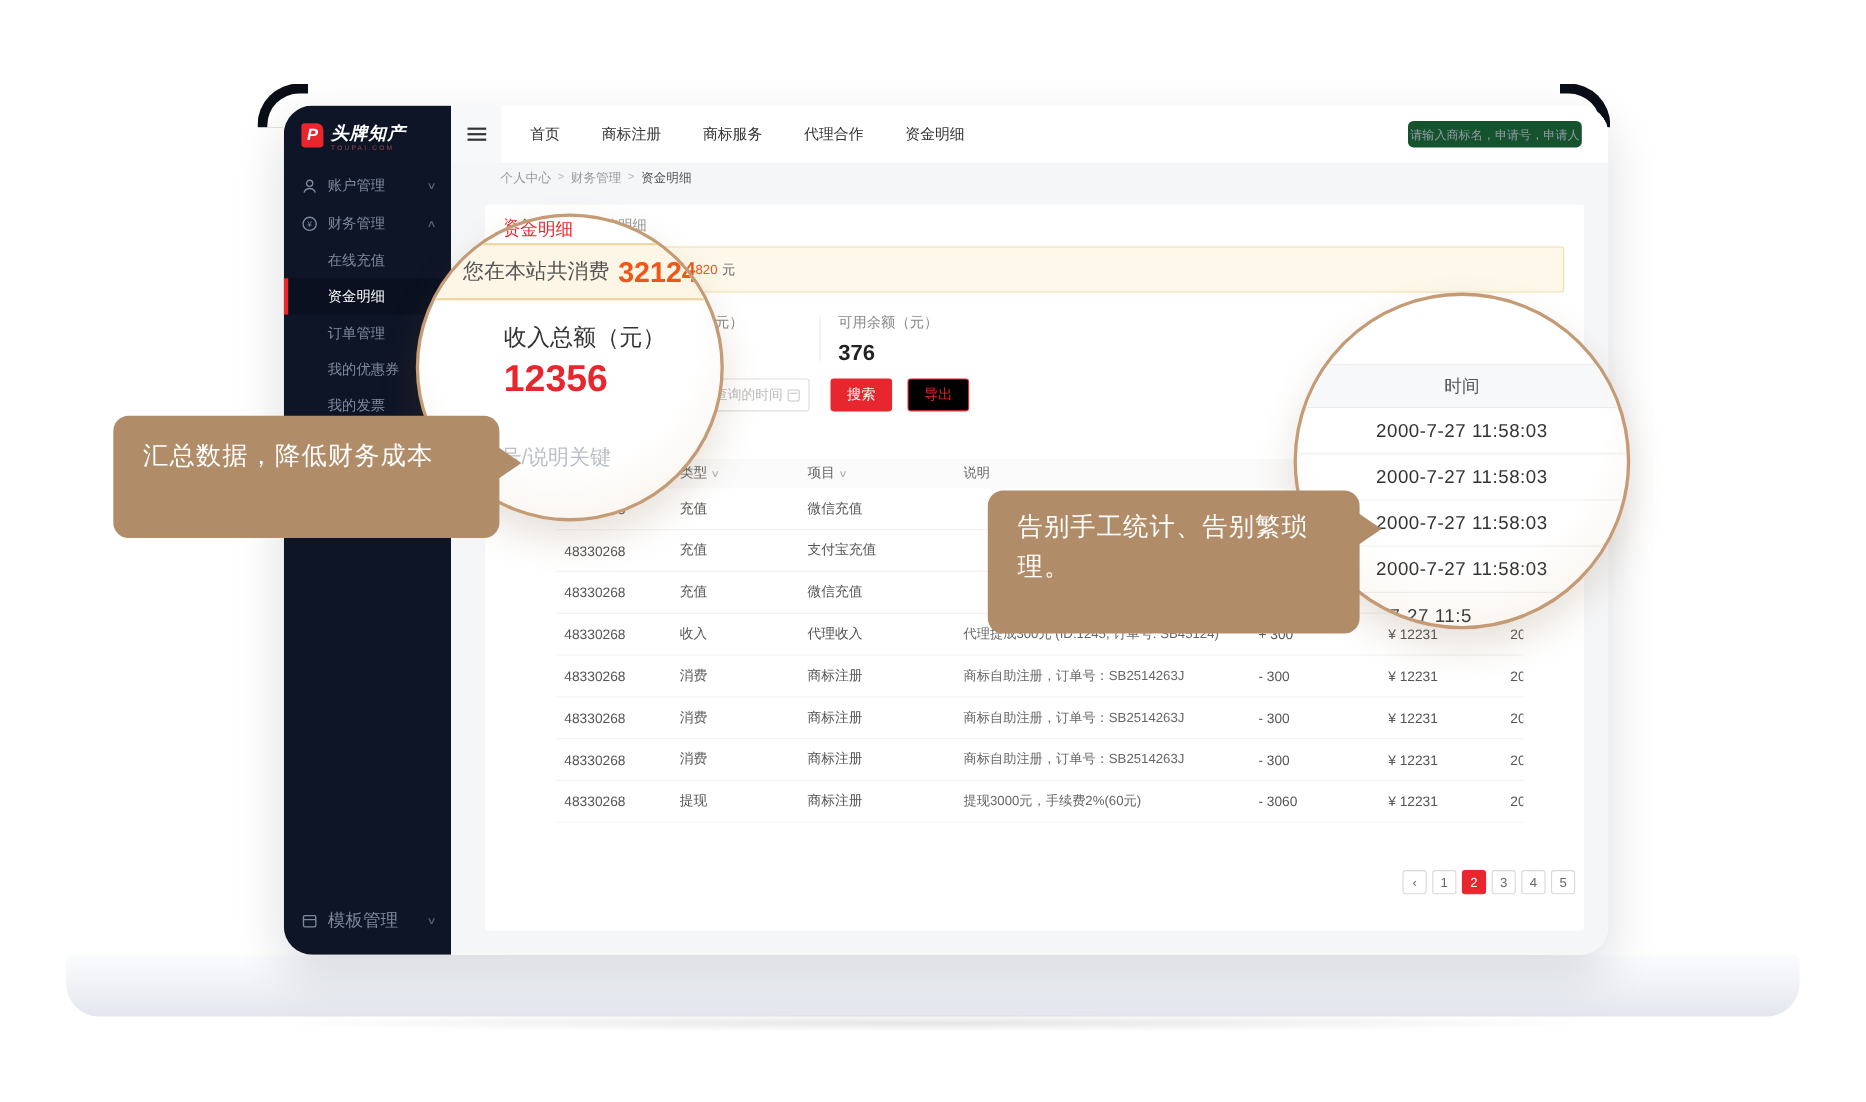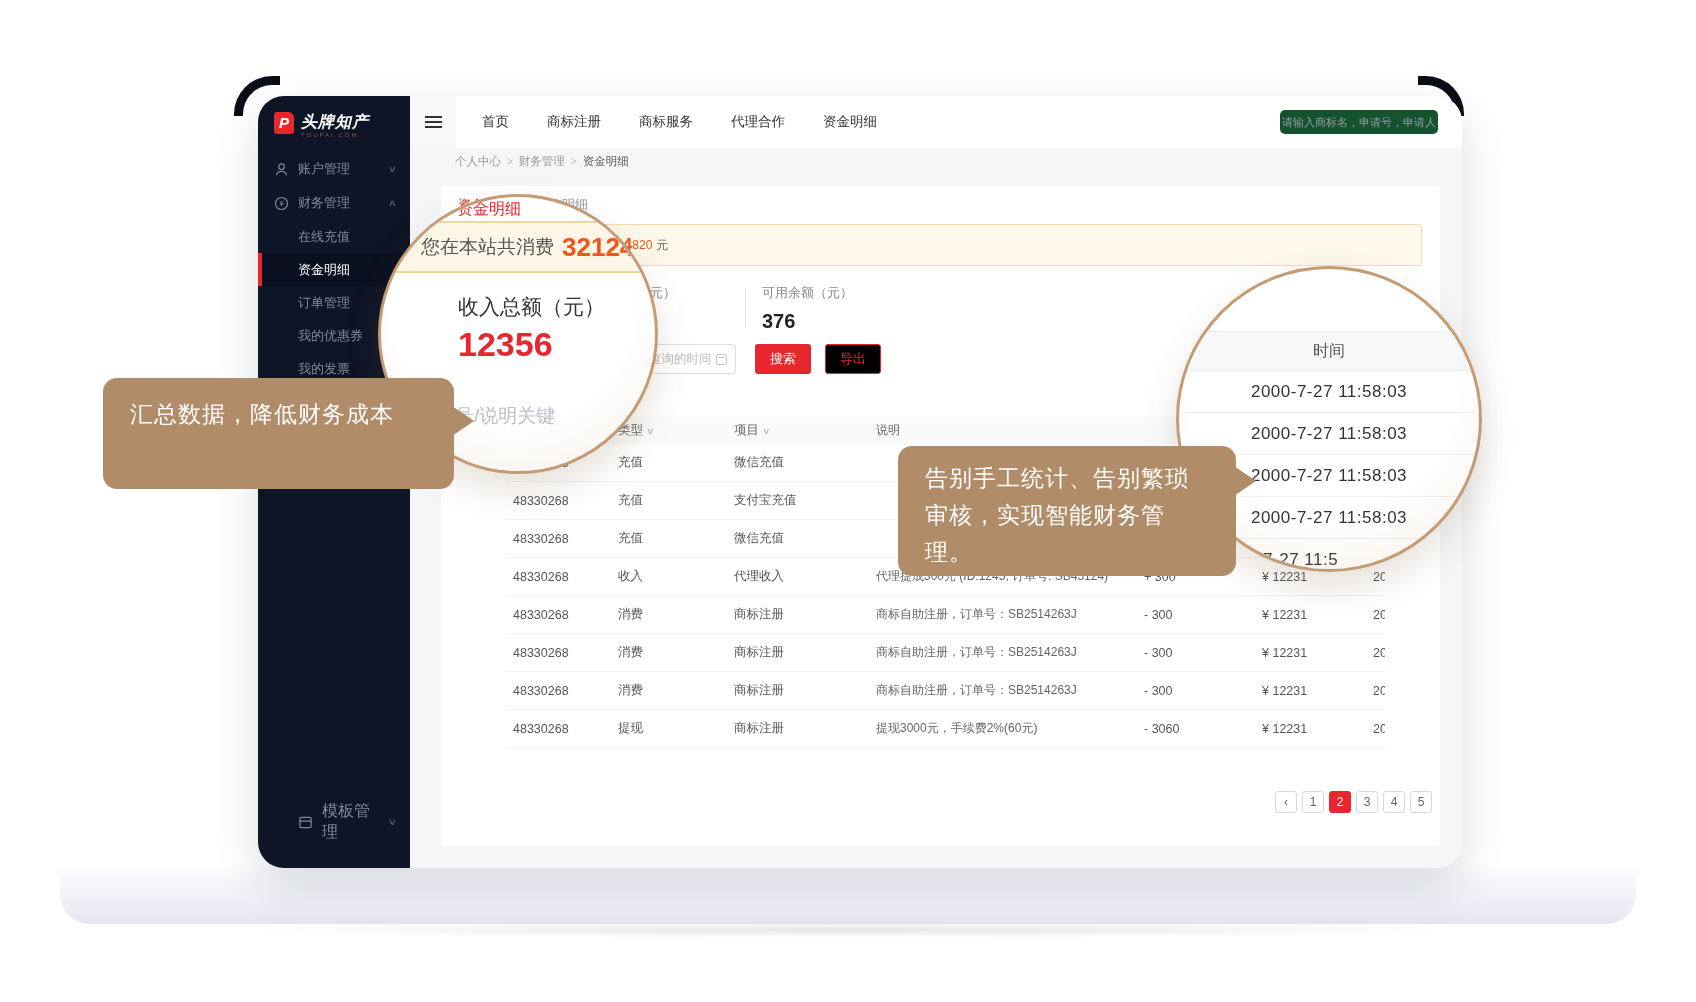--- a/index.html
+++ b/index.html
@@ -28,21 +28,21 @@
   .logo-sub { font-size:6px; color:#9b4a44; letter-spacing:2px; }
   .menu { margin-top:14px; font-size:13px; }
   .m-item { height:34px; display:flex; align-items:center; padding:0 14px 0 16px; gap:9px; cursor:pointer; }
   .m-item .lbl { flex:1; }
   .chev { font-size:9px; color:#5a6478; transform:scaleX(1.4); }
   .m-icon { width:15px; height:15px; flex:none; }
   .sub { font-size:13px; }
   .s-item { height:33px; line-height:33px; padding-left:40px; cursor:pointer; color:#7e899e; position:relative; }
   .s-item.active { background:#0a1020; color:#fff; }
   .s-item.active:before { content:""; position:absolute; left:0; top:0; width:4px; height:100%; background:#e8262d; }
-  .m-item.bottom { position:absolute; bottom:29px; left:0; right:0;margin-left:24px; }
+  .m-item.bottom { position:absolute; bottom:14px; left:0; right:0; }
 
   
   .main { flex:1; display:flex; flex-direction:column; background:#f5f6f8; min-width:0; }
   .topnav { height:52px; background:#fff; display:flex; align-items:center; flex:none; }
   .burger-zone { width:46px; height:52px; background:#f7f8f9; display:flex; align-items:center; justify-content:center; cursor:pointer; }
   .burger { width:17px; }
   .burger i { display:block; height:2px; background:#333; margin:3px 0; }
   .nav-tabs { display:flex; gap:38px; margin-left:26px; font-size:13.5px; color:#333; }
   .nav-tab { cursor:pointer; white-space:nowrap; }
   .top-search { margin-left:auto; margin-right:24px; width:158px; height:24px; background:#14532d; border-radius:5px;
@@ -378,18 +378,17 @@
       </div>
     <div class="tint"></div>
   </div>
 
   <div class="callout callout1">
     <div>汇总数据，降低财务成本</div>
     <div class="arrow"></div>
   </div>
   <div class="callout callout2">
     <div>告别手工统计、告别繁琐</div>
-    <div>审核，实现智能财务管</div>
     <div>理。</div>
     <div class="arrow"></div>
   </div>
 
 </div>
 
 </body></html>

